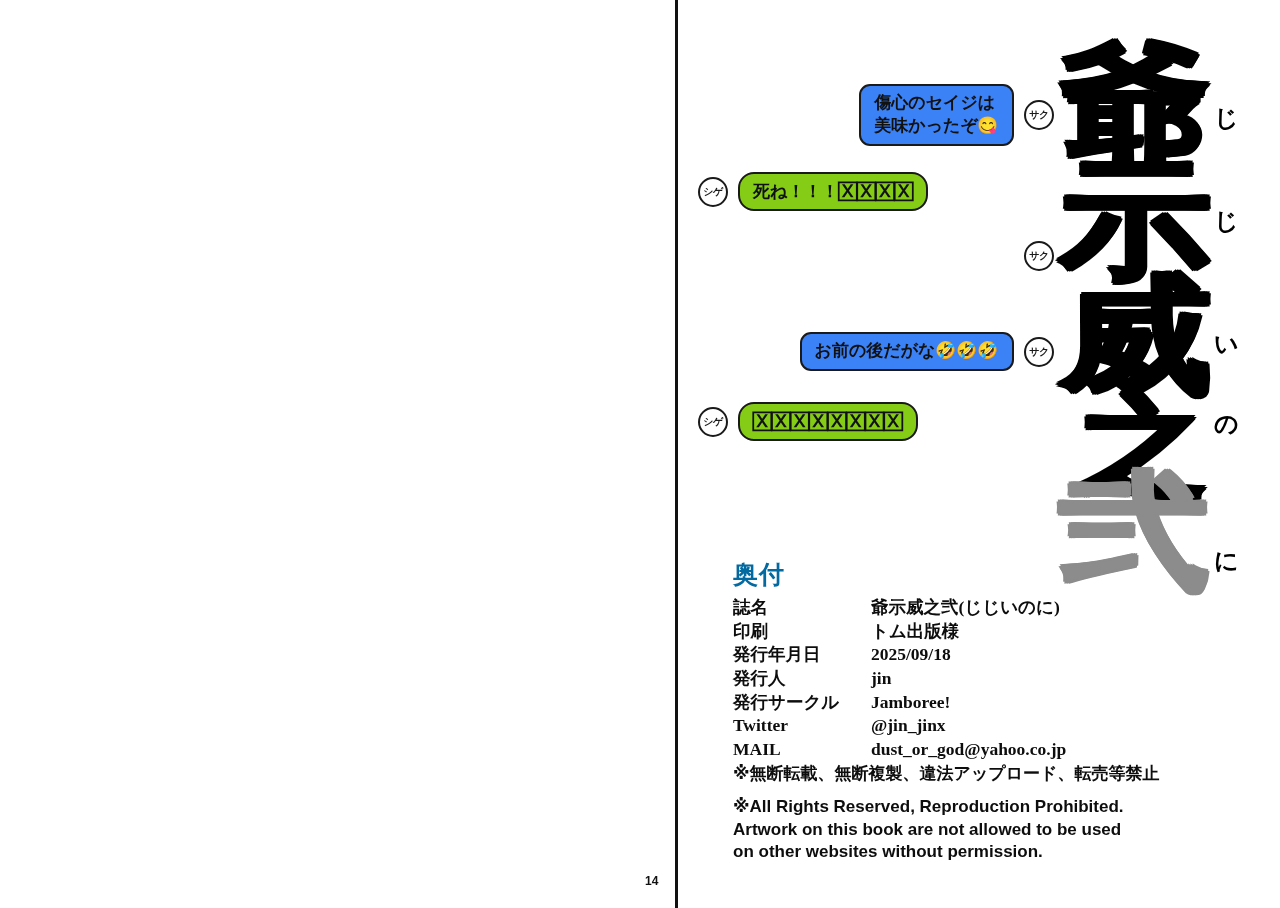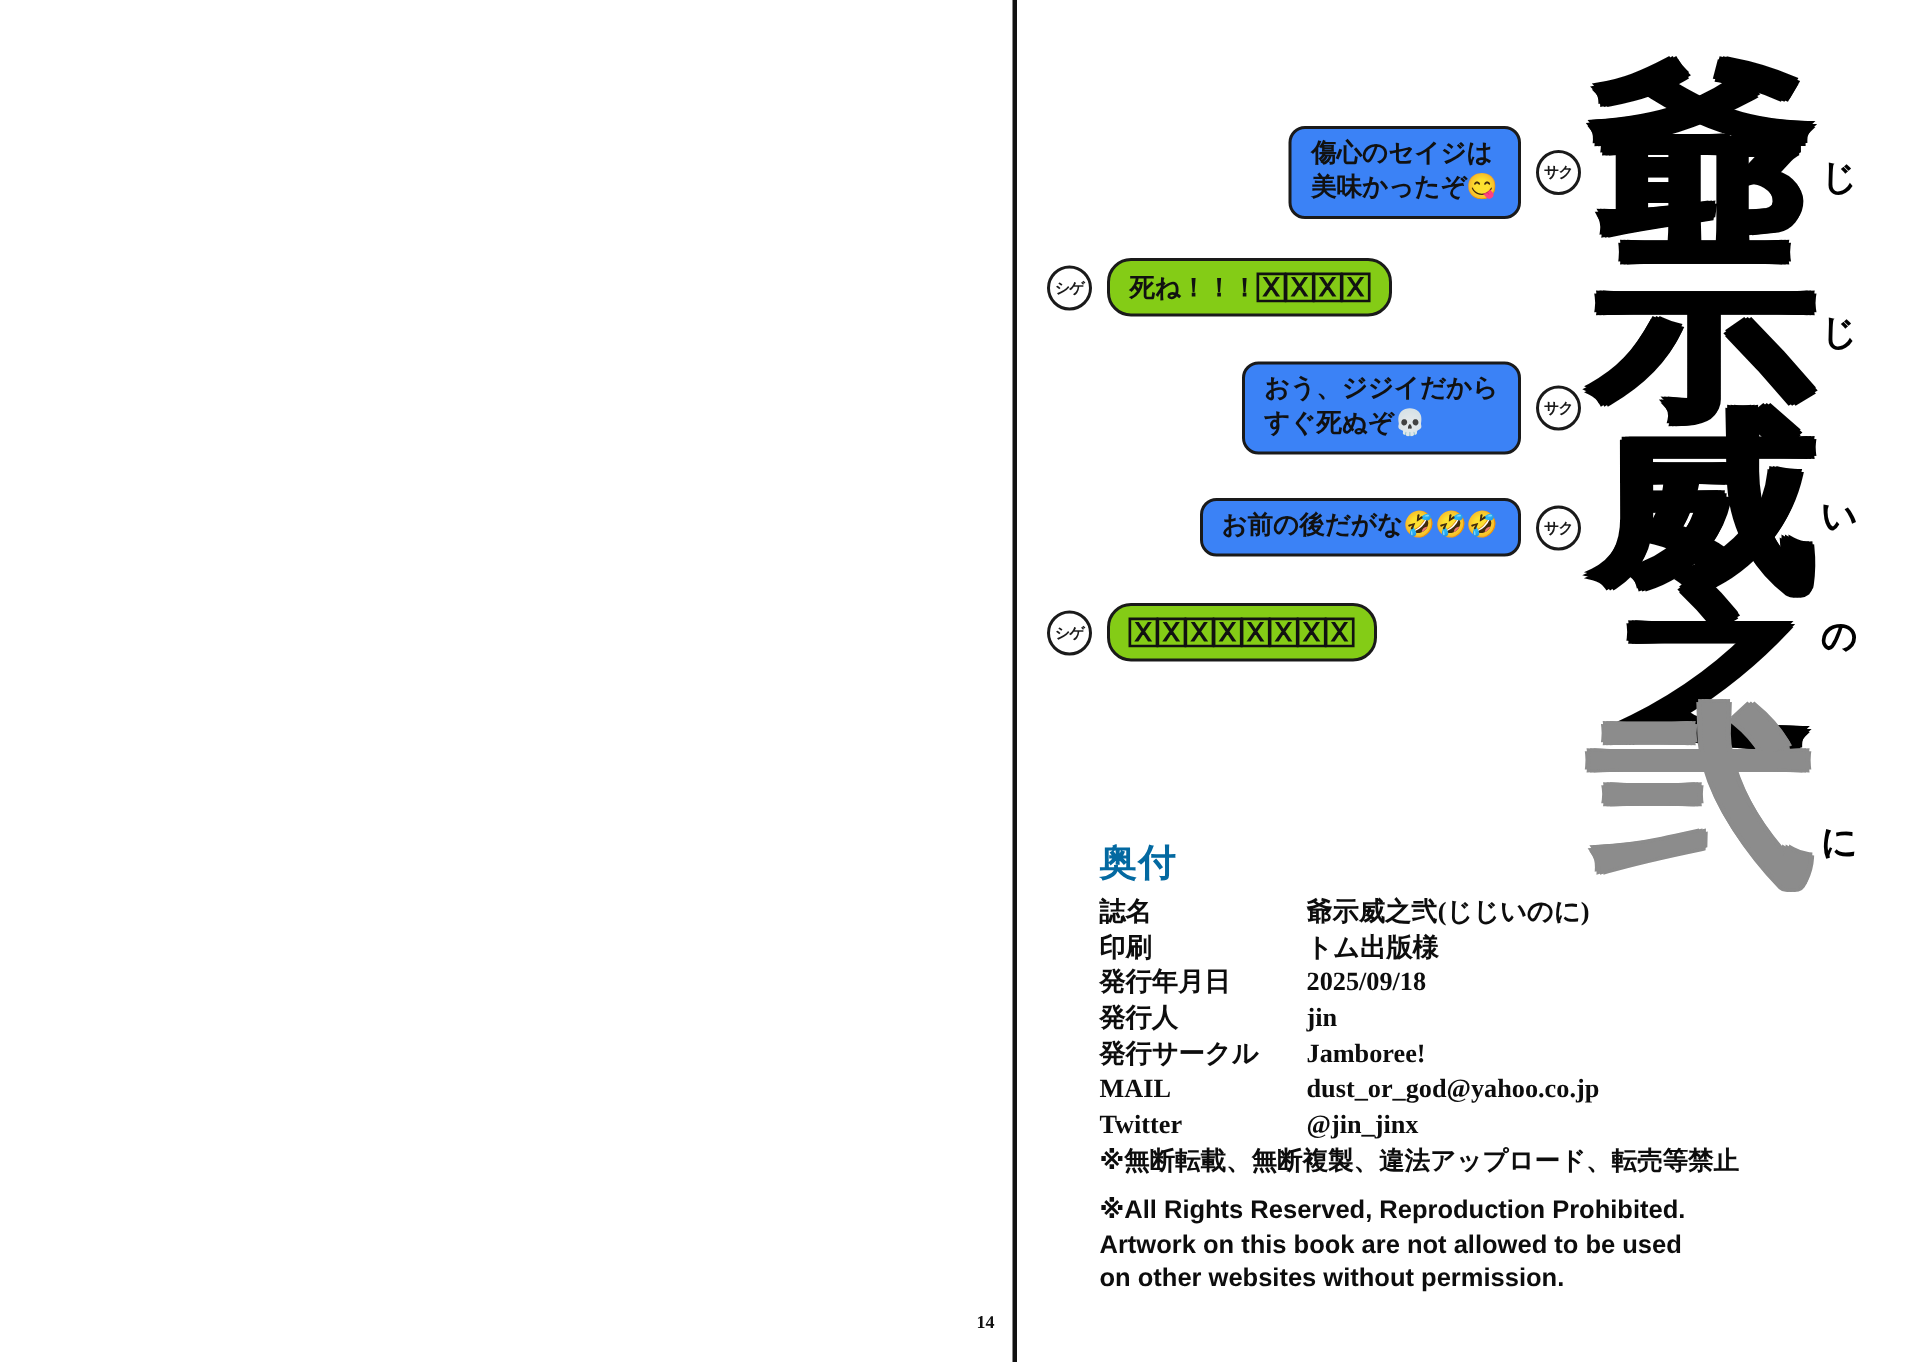--- a/index.html
+++ b/index.html
@@ -40,25 +40,25 @@
     left: 678px; top: 0;
     width: 660px; height: 908px;
     background: #ffffff;
   }
 
   #page-number {
     position: absolute;
     left: 645px;
     top: 874px;
     width: 24px;
-    text-align: center;
+    text-align: left;
     font-size: 12px;
     font-weight: bold;
     color: #111111;
-    font-family: Liberation Serif, serif;
+    font-family: Liberation Sans, sans-serif;
   }
 
   
   #chat {
     position: absolute;
     left: 0;
     top: 0;
     width: 602px;
     height: 460px;
   }
@@ -208,22 +208,20 @@
 美味かったぞ😋</div>
       </div>
 
       <div class="chat-row left" style="top:172px;">
         <div class="avatar">シゲ</div>
         <div class="bubble white">死ね！！！🅇🅇🅇🅇</div>
       </div>
 
       <div class="chat-row right" style="top:241px;">
         <div class="avatar">サク</div>
-        <div class="bubble gray">おう、ジジイだから
-すぐ死ぬぞ💀</div>
       </div>
 
       <div class="chat-row right" style="top:332px;">
         <div class="avatar">サク</div>
         <div class="bubble gray">お前の後だがな🤣🤣🤣</div>
       </div>
 
       <div class="chat-row left" style="top:402px;">
         <div class="avatar">シゲ</div>
         <div class="bubble white">🅇🅇🅇🅇🅇🅇🅇🅇</div>
@@ -264,26 +262,26 @@
           </tr>
           <tr>
             <td class="label">発行人</td>
             <td class="value">jin</td>
           </tr>
           <tr>
             <td class="label">発行サークル</td>
             <td class="value">Jamboree!</td>
           </tr>
           <tr>
+            <td class="label">Twitter</td>
+            <td class="value">@jin_jinx</td>
+          </tr>
+          <tr>
             <td class="label">MAIL</td>
             <td class="value">dust_or_god@yahoo.co.jp</td>
-          </tr>
-          <tr>
-            <td class="label">Twitter</td>
-            <td class="value">@jin_jinx</td>
           </tr>
         </tbody>
       </table>
 
       <div id="notices">
         <div class="notice jp">※無断転載、無断複製、違法アップロード、転売等禁止</div>
         <div class="notice en">※All Rights Reserved, Reproduction Prohibited.
   Artwork on this book are not allowed to be used
   on other websites without permission.</div>
       </div>

